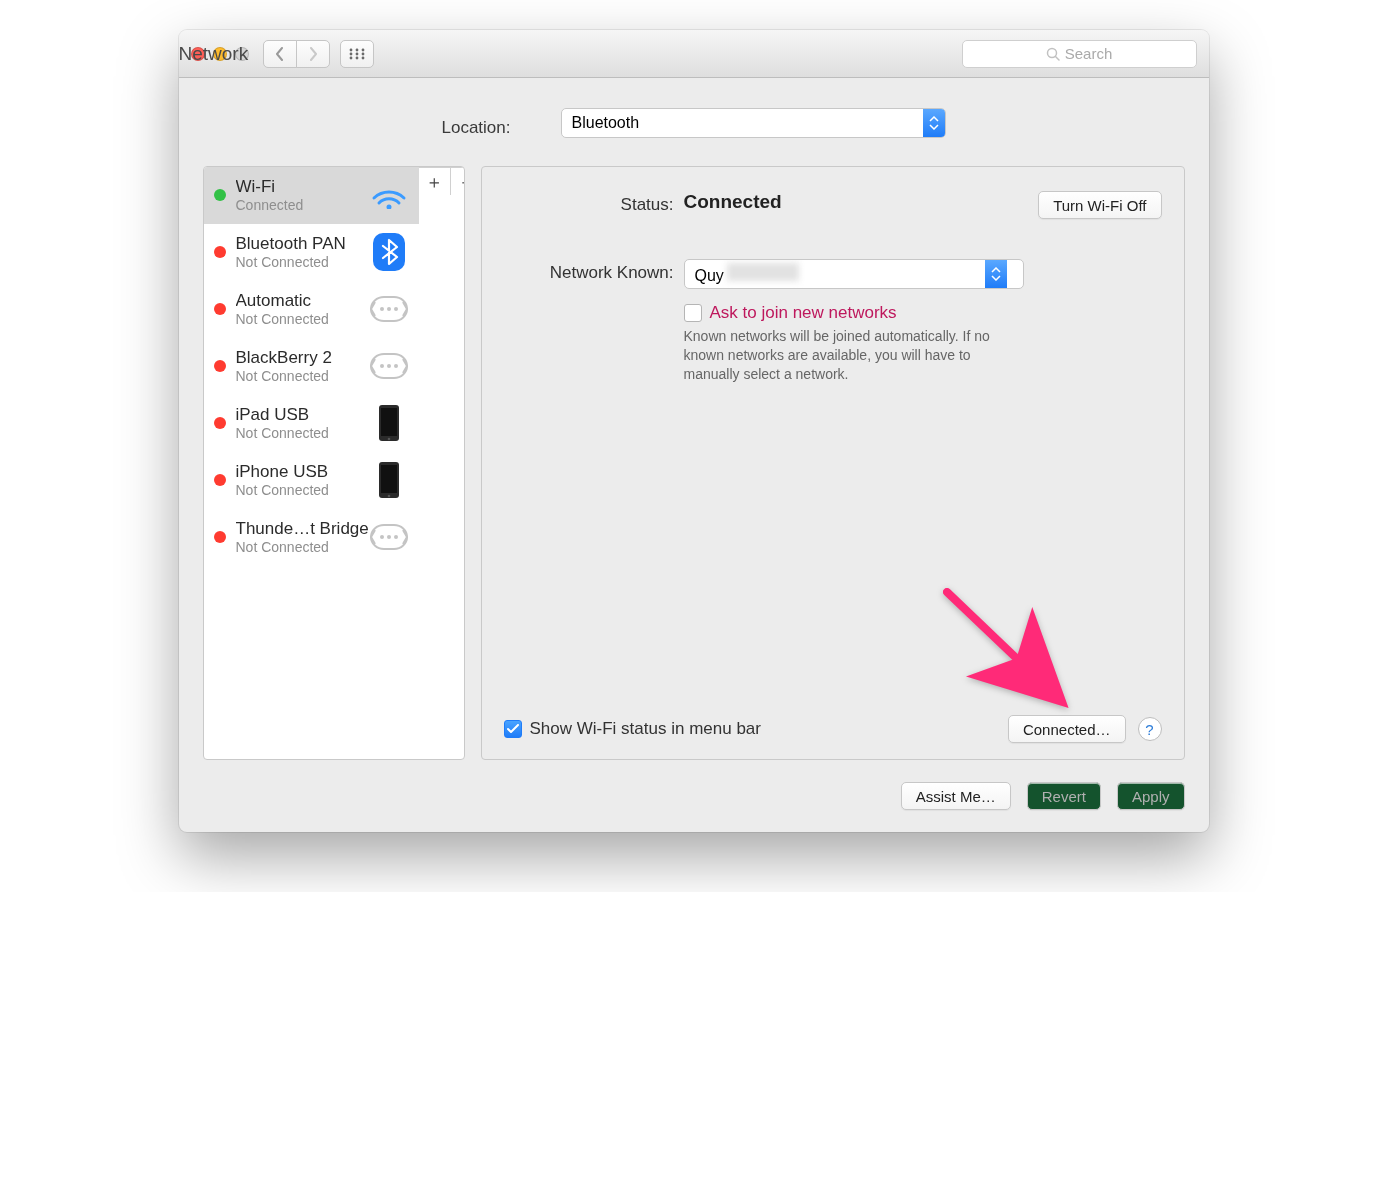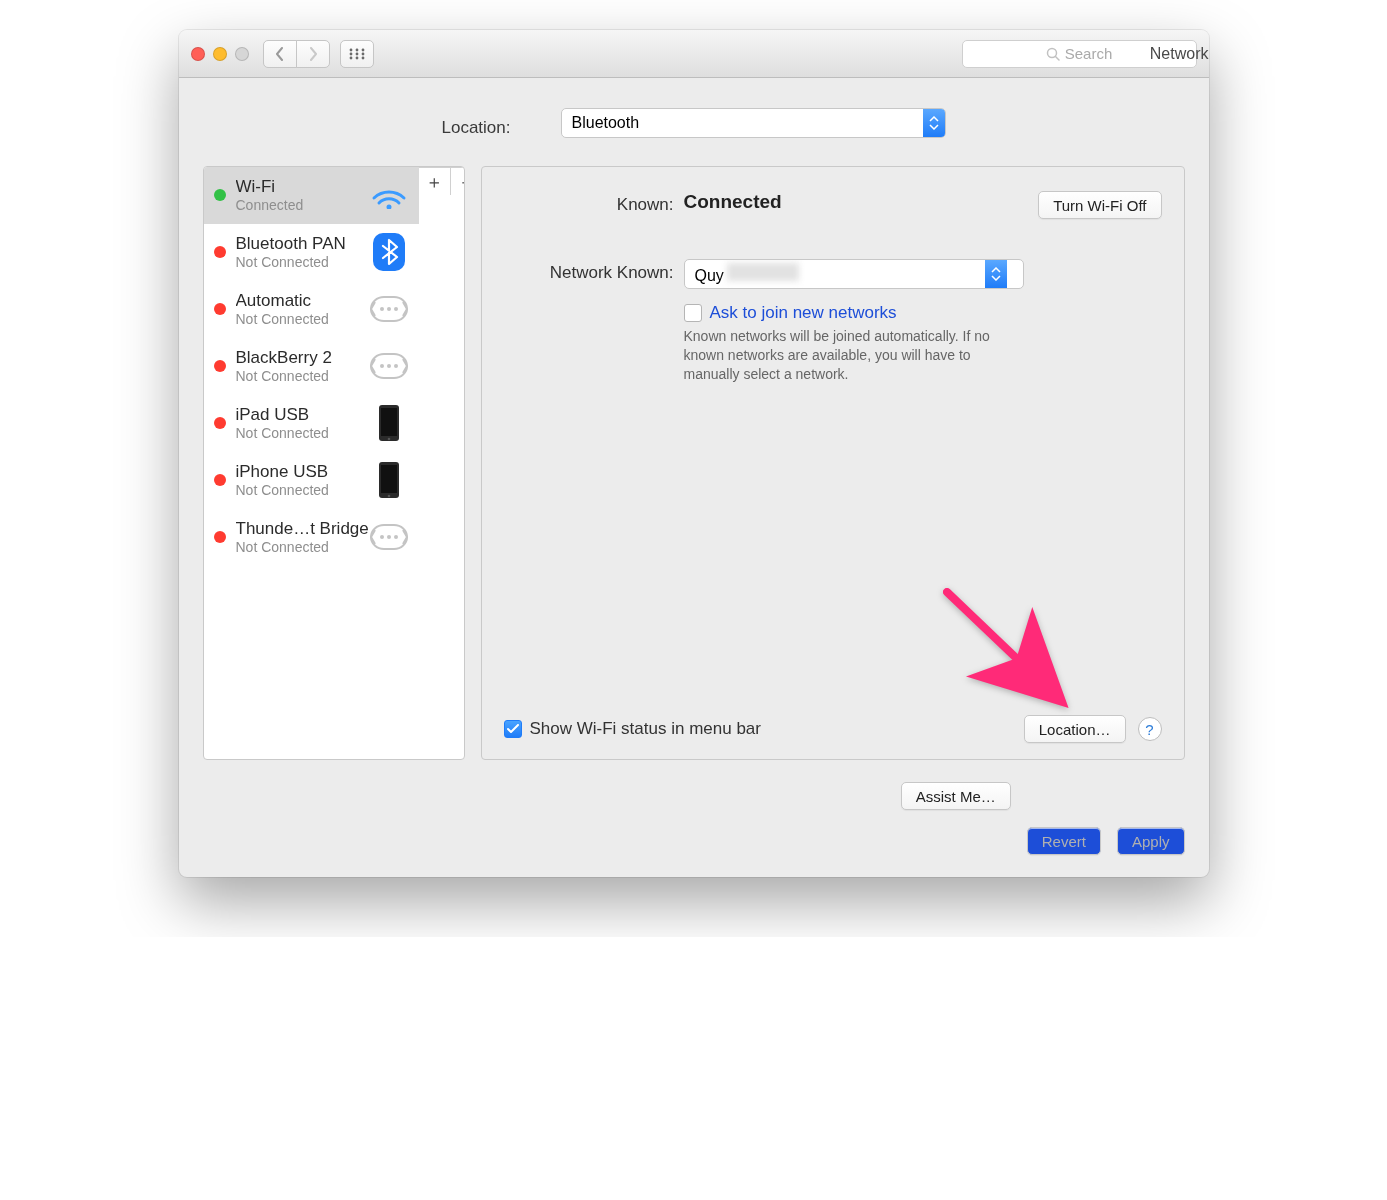--- a/index.html
+++ b/index.html
@@ -32,21 +32,21 @@
   .dot.red{background:#ff5f57;} .dot.yellow{background:#febc2e;} .dot.gray{background:#d6d6d6;}
   .nav-btns{display:flex;}
   .tbtn{
     width:34px;height:28px;display:flex;align-items:center;justify-content:center;
     background:linear-gradient(#fdfdfd,#f0f0f0);border:1px solid #c6c6c6;color:#8a8a8a;
   }
   .tbtn:first-child{border-top-left-radius:5px;border-bottom-left-radius:5px;}
   .tbtn:last-child{border-top-right-radius:5px;border-bottom-right-radius:5px;margin-left:-1px;}
   .grid-btn{margin-left:10px;border-radius:5px;color:#595959;}
   .title{
-    position:absolute;left:0;right:0;text-align:right;font-size:16px;color:#4a4a4a;
+    position:absolute;left:0;right:0;text-align:left;font-size:19px;color:#4a4a4a;
     pointer-events:none;
   }
   .search{
     margin-left:auto;width:235px;height:28px;border:1px solid #cfcfcf;border-radius:5px;
     background:#fff;display:flex;align-items:center;justify-content:center;gap:5px;color:#aaa;font-size:15px;
   }
   .search svg{opacity:.6}
   
   .body{padding:14px 24px 22px;}
   .location-row{display:flex;align-items:flex-end;justify-content:center;margin:16px 0 28px;gap:38px;}
@@ -90,21 +90,21 @@
   .row{display:flex;align-items:flex-start;margin-bottom:14px;}
   .label{width:180px;text-align:right;font-size:17px;color:#333;padding-right:10px;padding-top:4px;}
   .val{flex:1;}
   .status-val{font-size:19px;font-weight:700;color:#222;}
   .hint{font-size:14px;color:#666;margin-top:4px;line-height:1.35;}
   .mac-btn{
     display:inline-flex;align-items:center;justify-content:center;height:28px;padding:0 14px;
     background:linear-gradient(#fff,#f4f4f4);border:1px solid #c7c7c7;border-radius:5px;font-size:15px;
     box-shadow:0 1px 0 rgba(255,255,255,.6) inset, 0 1px 1px rgba(0,0,0,.05);color:#222;white-space:nowrap;
   }
-  .mac-btn.disabled{color:#b0b0b0;background:#1d4ed8;margin-top:45px;}
+  .mac-btn.disabled{color:#b0b0b0;background:#14532d;}
   .nn-popup{display:flex;align-items:center;height:30px;background:#fff;border:1px solid #c7c7c7;border-radius:5px;
     padding:0 16px 0 10px;font-size:16px;overflow:hidden;width:340px;}
   .nn-popup .val-text{flex:1;}
   .blurred{display:inline-block;width:72px;height:18px;background:#e2e2e2;margin-left:3px;position:relative;filter:blur(3px);}
   .chk{display:flex;align-items:flex-start;gap:8px;}
   .chkbox{width:18px;height:18px;border:1px solid #b5b5b5;border-radius:3px;background:#fff;display:flex;align-items:center;justify-content:center;}
   .chkbox.checked{background:linear-gradient(#49a3ff,#1f7cf8);border-color:#1f7cf8;}
   .panel-bottom{margin-top:auto;display:flex;align-items:center;gap:12px;}
   .help{width:24px;height:24px;border-radius:50%;border:1px solid #bdbdbd;display:flex;align-items:center;justify-content:center;color:#2e7dd8;font-size:15px;background:#fff;}
   
@@ -318,21 +318,21 @@
                 </g>
                 <path d="M15 5 L17 7 L15 9" stroke="#444" stroke-width="1.2" fill="none"></path>
               </svg>
           </div>
         </div>
       </div>
 
       <div class="panel">
 
         <div class="row">
-          <div class="label">Known:</div>
+          <div class="label">Status:</div>
           <div class="val" style="display:flex;align-items:flex-start">
             <div style="flex:1">
               <div class="status-val">Connected</div>
             </div>
             <div class="mac-btn">Turn Wi-Fi Off</div>
           </div>
         </div>
 
         <div style="height:26px"></div>
 
@@ -351,21 +351,21 @@
               </div>
             </div>
           </div>
         </div>
 
         <div class="row">
           <div class="label"></div>
           <div class="val">
             <div class="chk" style="align-items:center">
               <div class="chkbox"></div>
-              <span style="font-size:17px;color:#1d4ed8">Ask to join new networks</span>
+              <span style="font-size:17px;color:#be185d">Ask to join new networks</span>
             </div>
             <div class="hint" style="max-width:340px">Known networks will be joined automatically. If no known networks are available, you will have to manually select a network.</div>
           </div>
         </div>
 
         <div class="arrow" style="left:460px;top:420px">
           <svg width="140" height="130">
             <defs>
                 <marker id="ah" markerWidth="14" markerHeight="14" refX="10" refY="6" orient="auto">
                   <path d="M0 0 L12 6 L0 12 L3 6 Z" fill="#ff2a78"></path>
@@ -378,21 +378,21 @@
         <div class="panel-bottom">
           <div class="chk" style="align-items:center">
             <div class="chkbox checked">
               <svg width="12" height="10">
                   <path d="M1 5 L4 8 L11 1" stroke="#fff" stroke-width="2" fill="none" stroke-linecap="round" stroke-linejoin="round"></path>
                 </svg>
             </div>
             <span style="font-size:17px;color:#333">Show Wi-Fi status in menu bar</span>
           </div>
           <div style="flex:1"></div>
-          <div class="mac-btn">Location…</div>
+          <div class="mac-btn">Connected…</div>
           <div class="help">?</div>
         </div>
 
       </div>
     </div>
 
     <div class="win-footer">
       <div class="mac-btn">Assist Me…</div>
       <div class="mac-btn disabled">Revert</div>
       <div class="mac-btn disabled">Apply</div>

